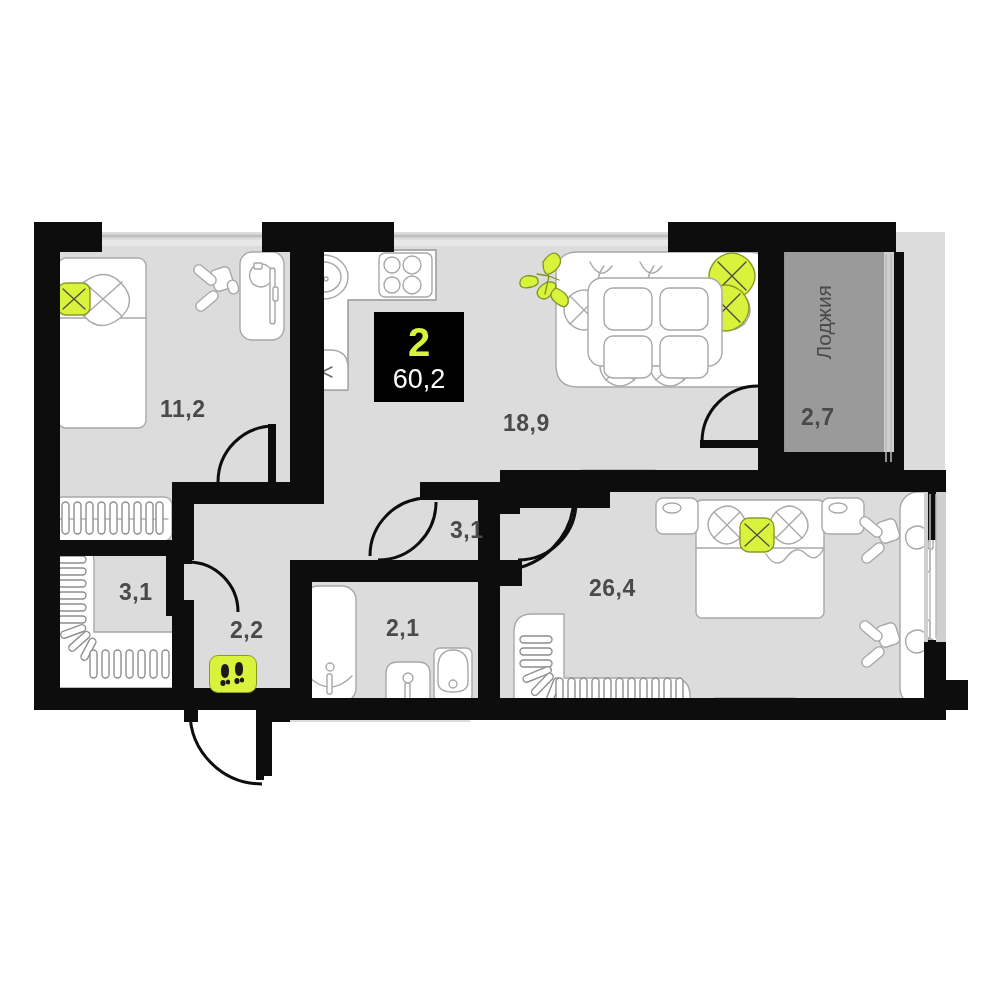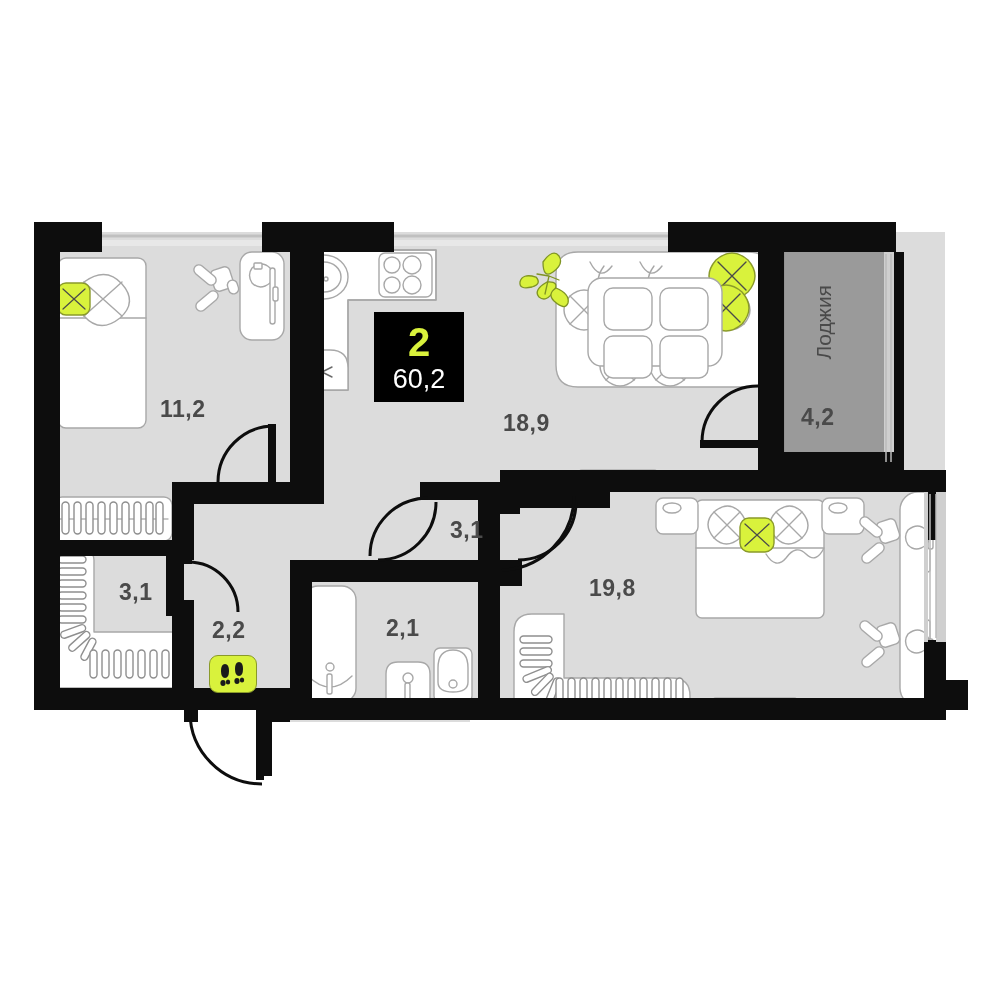--- a/index.html
+++ b/index.html
@@ -431,26 +431,26 @@
     <g fill="none" stroke="#0d0d0d" stroke-width="3">
       <path d="M380,560 A58,58 0 0 0 438,502" opacity="0"></path>
       <path d="M378,498 A56,56 0 0 0 434,554" opacity="0"></path>
       <path d="M380,500 A56,56 0 0 1 436,556" opacity="0"></path>
       <path d="M370,556 A58,58 0 0 1 428,498"></path>
     </g>
   </svg>
 
   <div class="area-label" style="left:160px; top:396px;">11,2</div>
   <div class="area-label" style="left:503px; top:397px;margin-top:13px;">18,9</div>
-  <div class="area-label" style="left:801px; top:404px;">4,2</div>
+  <div class="area-label" style="left:801px; top:404px;">2,7</div>
   <div class="area-label" style="left:119px; top:579px;">3,1</div>
-  <div class="area-label" style="left:212px; top:617px;">2,2</div>
+  <div class="area-label" style="left:230px; top:617px;">2,2</div>
   <div class="area-label" style="left:450px; top:517px;">3,1</div>
   <div class="area-label" style="left:386px; top:615px;">2,1</div>
-  <div class="area-label" style="left:589px; top:575px;">19,8</div>
+  <div class="area-label" style="left:589px; top:575px;">26,4</div>
 
   <div class="loggia-label" style="left:812px; top:285px;">Лоджия</div>
 
   <div class="badge" style="left:374px; top:312px; width:90px; height:90px;">
     <span class="badge-rooms">2</span>
     <span class="badge-area">60,2</span>
   </div>
 
   <div style="position:absolute; left:209px; top:655px; width:46px; height:36px; background:#d9f23c; border-radius:9px; border:1px solid #8a9a2a;">
     <svg viewBox="0 0 46 36" width="46" height="36">

